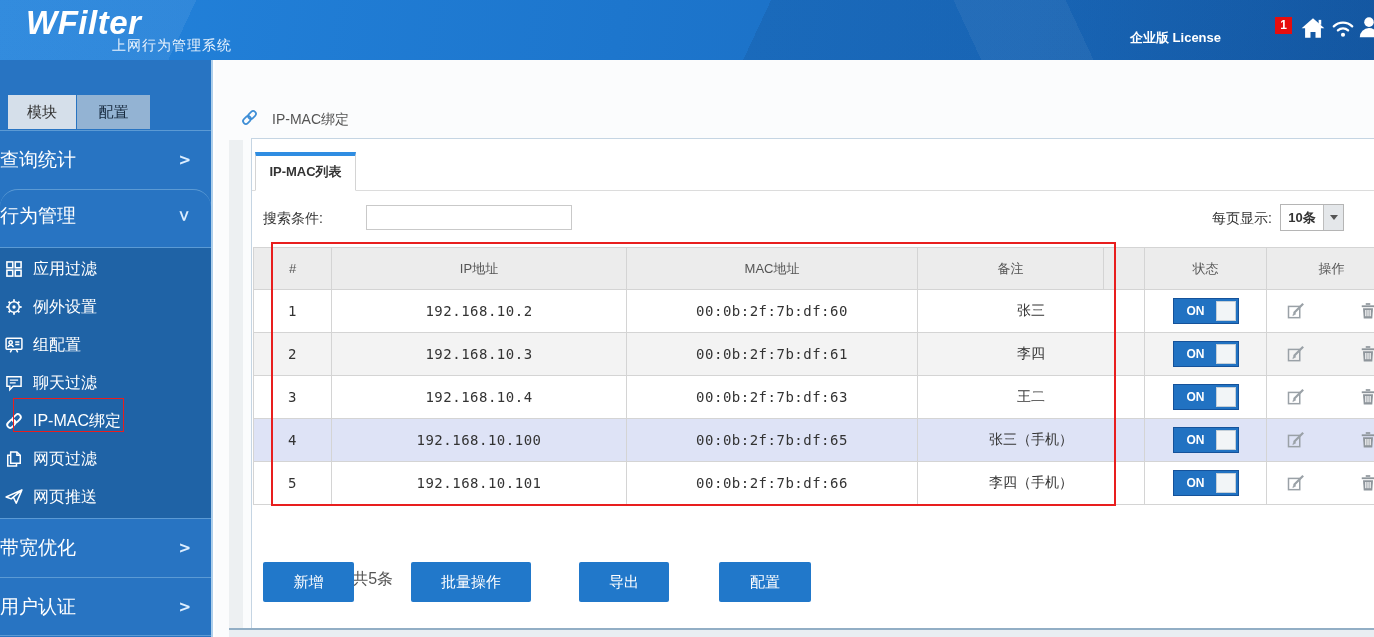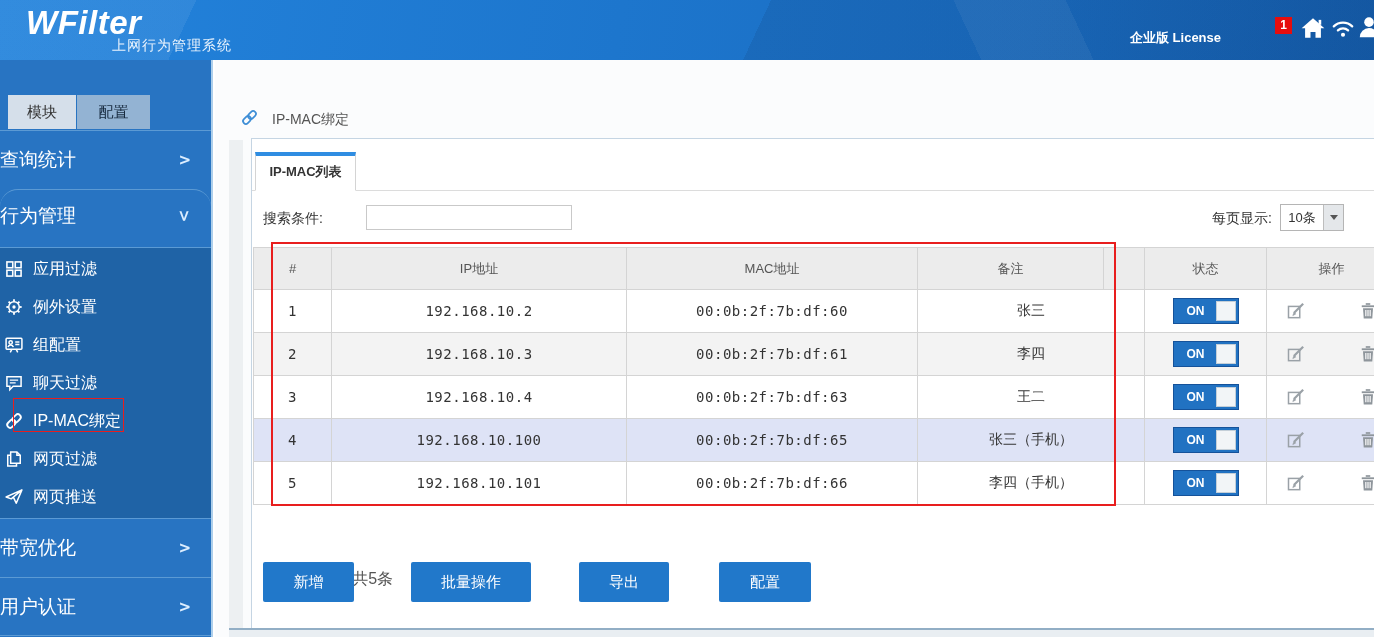--- a/index.html
+++ b/index.html
@@ -68,21 +68,21 @@
     text-align:center; line-height:31px; font-weight:bold; font-size:13px; color:#333; cursor:pointer; }
   .ptab-line { position:absolute; left:0; top:51px; width:100%; height:1px; background:#dcdcdc; }
 
   .search-label { position:absolute; left:11px; top:71px; font-size:14px; color:#333; }
   .search-input { position:absolute; left:114px; top:66px; width:206px; height:25px;
     border:1px solid #c9c9c9; background:#fff; font-size:13px; padding:0 6px; outline:none; }
   .perpage-label { position:absolute; left:930px; top:71px; width:90px; text-align:right; font-size:14px; color:#333; }
   .perpage-select { position:absolute; left:1028px; top:65px; width:64px; height:27px; background:#fff;
     border:1px solid #b5b5b5; cursor:pointer; }
   .sel-text { position:absolute; left:0; top:0; width:42px; height:25px; line-height:25px; text-align:center;
-    font-size:13px; color:#333; }
+    font-size:13px; color:#333;font-weight:bold; }
   .sel-arrow { position:absolute; right:0; top:0; width:20px; height:25px; background:#e4e7ea; border-left:1px solid #bdbdbd; }
   .sel-arrow::after { content:""; position:absolute; left:6px; top:10px; width:0; height:0;
     border-left:4px solid transparent; border-right:4px solid transparent; border-top:5px solid #555; }
 
   .table-wrap { position:absolute; left:1px; top:108px; width:1122px; }
   table.ipmac { border-collapse:collapse; table-layout:fixed; width:1143px; }
   table.ipmac th { height:42px; background:#ececec; border:1px solid #d4d4d4; font-size:13px;
     font-weight:normal; color:#555; text-align:center; }
   table.ipmac td { height:43px; border:1px solid #d4d4d4; text-align:center; font-size:14px; color:#333;
     background:#fff; }

